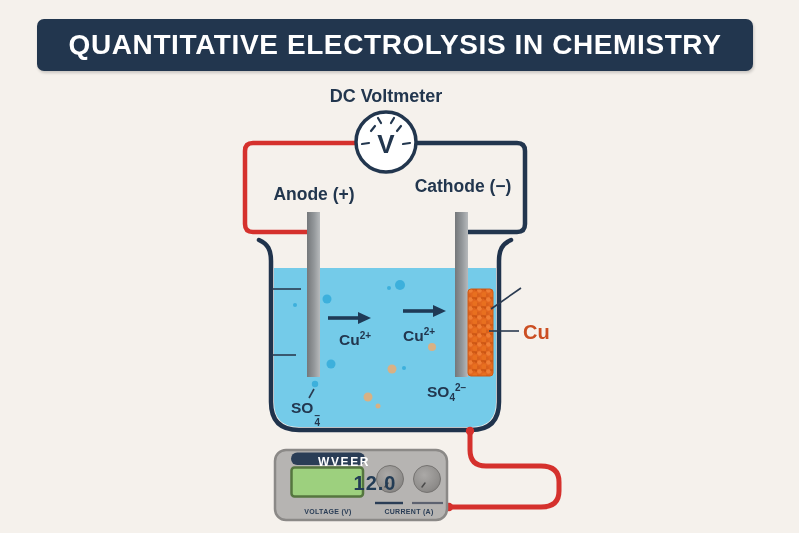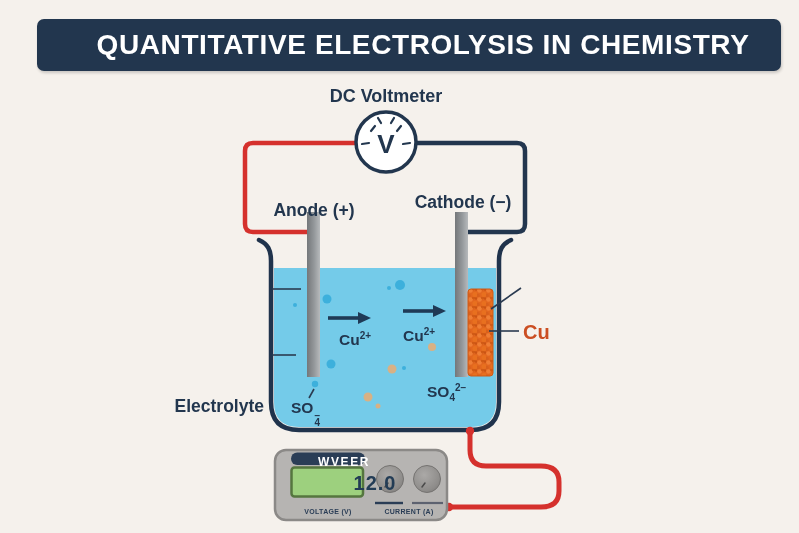--- a/index.html
+++ b/index.html
@@ -7,23 +7,22 @@
   #stage{position:relative;width:799px;height:533px;background:#f5f1ec;overflow:hidden;}
   #diagram-svg{position:absolute;left:0;top:0;}
   .txt{position:absolute;color:#22364e;font-weight:bold;line-height:1;white-space:nowrap;}
   .center{transform:translateX(-50%);}
   #title-banner{
     position:absolute;left:37px;top:19px;width:716px;height:52px;
     background:#22364e;border-radius:7px;color:#ffffff;
     display:flex;align-items:center;justify-content:center;
     font-size:28px;font-weight:bold;letter-spacing:0.6px;
     box-shadow:1px 2px 3px rgba(0,0,0,0.18);
-    padding-left:28px;
   }
-  .lbl17{font-size:17.5px;margin-top:16px;}
+  .lbl17{font-size:17.5px;}
   .lbl-right{position:absolute;width:160px;text-align:right;}
   sub.s4{font-size:11px;vertical-align:-4px;font-weight:bold;}
   sup.chg{font-size:10px;vertical-align:6px;font-weight:bold;}
   .ion{font-size:15.5px;}
   .stack{display:inline-flex;flex-direction:column;align-items:flex-start;vertical-align:-6px;line-height:0.7;font-size:10px;margin-left:1px;}
   .stack span{display:block;}
   #v-symbol{font-size:26px;}
   #brand-label{font-size:12px;color:#ffffff;letter-spacing:1.6px;margin-left:16px;}
   #display-value{font-size:20px;color:#233c55;letter-spacing:1px;}
   .psu-small{font-size:7px;letter-spacing:0.3px;color:#2a3d56;}
@@ -131,21 +130,20 @@
   <div class="txt center" style="left:386px;top:87px;font-size:18px;">DC Voltmeter</div>
 
   <div class="txt center" id="v-symbol" style="left:386px;top:131px;">V</div>
 
   <div class="txt center lbl17" style="left:314px;top:186px;">Anode (+)</div>
 
   <div class="txt center lbl17" style="left:463px;top:178px;">Cathode (−)</div>
 
 
 
-  <div class="txt lbl-right lbl17" style="left:104px;top:382px;">Electrolyte</div>
 
 
   <div class="txt" id="cu-label" style="left:523px;top:322px;">Cu</div>
 
   <div class="txt center ion" style="left:355px;top:331px;">
     <span>Cu</span><sup class="chg">2+</sup>
   </div>
 
   <div class="txt center ion" style="left:419px;top:327px;">
     <span>Cu</span><sup class="chg">2+</sup>

